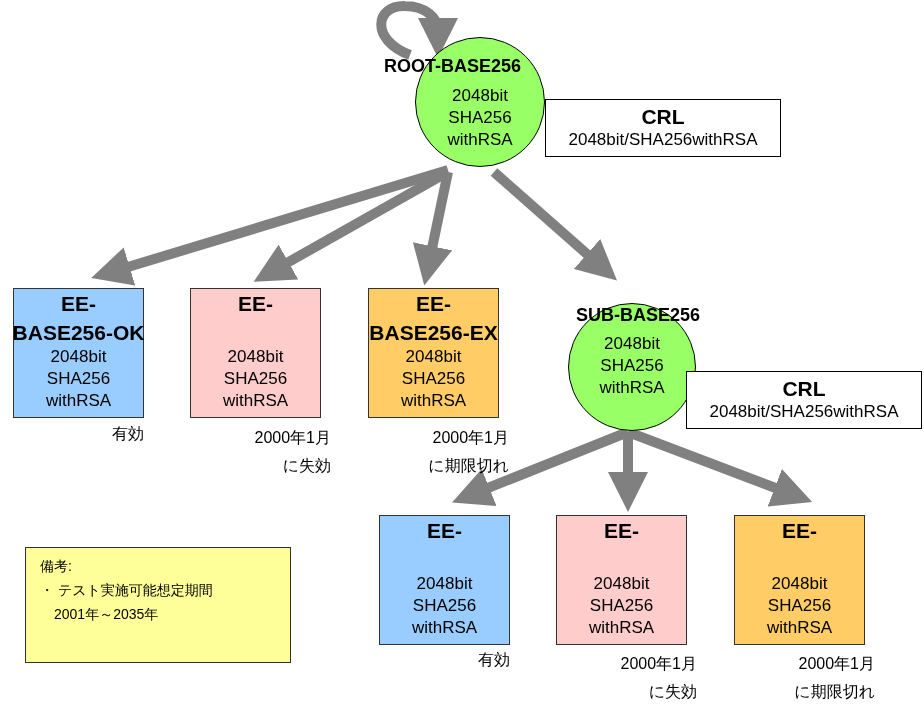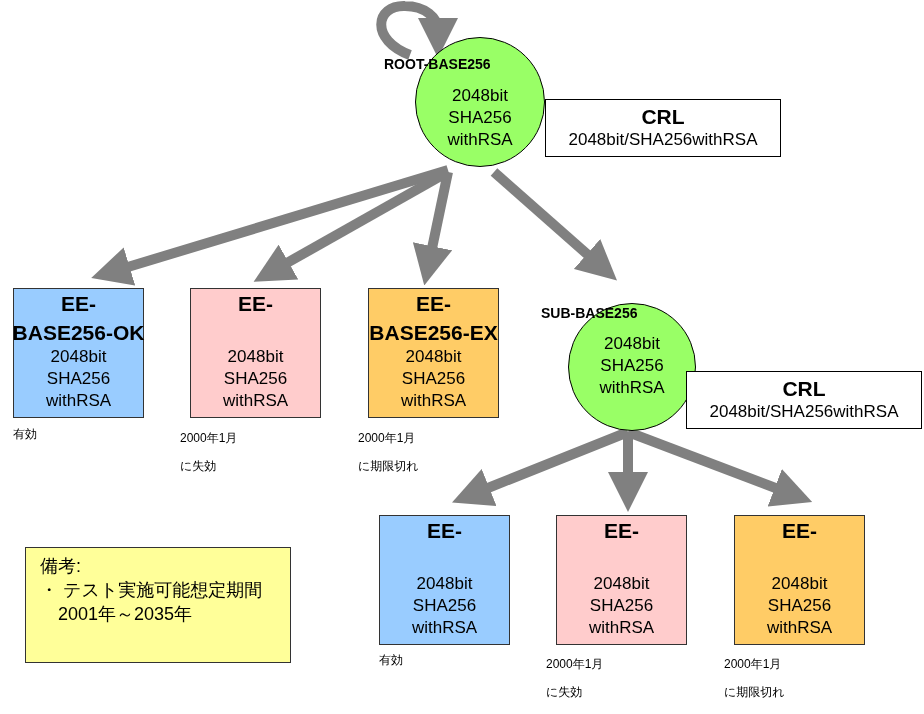--- a/index.html
+++ b/index.html
@@ -1,32 +1,32 @@
 <!DOCTYPE html>
 <html><head>
 <meta charset="utf-8">
 <style>
   html, body { margin: 0; padding: 0; background: #ffffff; }
   body { width: 924px; height: 714px; position: relative; overflow: hidden;
          font-family: "Liberation Sans", "DejaVu Sans", sans-serif; color: #000; }
   #arrows { position: absolute; left: 0; top: 0; width: 924px; height: 714px; }
   .circle { position: absolute; border-radius: 50%; background: #99ff66; border: 1.5px solid #000;
             box-sizing: border-box; }
-  .circle-title { position: absolute; font-weight: bold; font-size: 14px; white-space: nowrap; }
+  .circle-title { position: absolute; font-weight: bold; font-size: 18px; white-space: nowrap; }
   .circle-body { position: absolute; text-align: center; font-size: 17px; line-height: 22px; }
   .box { position: absolute; border: 1.5px solid #333; box-sizing: border-box; }
   .box-title { position: absolute; font-weight: bold; font-size: 21px; line-height: 29px;
                text-align: center; white-space: nowrap; }
   .box-body { position: absolute; text-align: center; font-size: 17px; line-height: 22px; }
-  .status { position: absolute; text-align: left; font-size: 12px; line-height: 28px; white-space: nowrap; }
+  .status { position: absolute; text-align: right; font-size: 16px; line-height: 28px; white-space: nowrap; }
   .crl { position: absolute; background: #fff; border: 1.5px solid #000; box-sizing: border-box; text-align: center; }
   .crl-title { font-weight: bold; font-size: 21px; line-height: 26px; }
   .crl-body { font-size: 17px; line-height: 20px; white-space: nowrap; }
   .note { position: absolute; background: #ffff99; border: 1.5px solid #333; box-sizing: border-box;
-          font-size: 18px; line-height: 24px; padding: 6px 0 0 14px; }
+          font-size: 14px; line-height: 24px; padding: 6px 0 0 14px; }
   .note div { white-space: nowrap; }
 </style>
 </head>
 <body>
 
 <svg id="arrows" viewBox="0 0 924 714">
   <defs>
     <marker id="ah" markerWidth="4" markerHeight="4" refX="1.2" refY="2" orient="auto" markerUnits="strokeWidth">
       <path d="M0,0 L4,2 L0,4 Z" fill="#808080"></path>
     </marker>
@@ -47,21 +47,21 @@
   <div>2048bit</div>
   <div>SHA256</div>
   <div>withRSA</div>
 </div>
 <div class="crl" style="left:545px;top:99px;width:236px;height:58px;">
   <div class="crl-title" style="margin-top:4px;">CRL</div>
   <div class="crl-body">2048bit/SHA256withRSA</div>
 </div>
 
 <div class="circle" style="left:568px;top:303px;width:128px;height:128px;"></div>
-<div class="circle-title" style="left:541px;top:305px;">SUB-BASE256</div>
+<div class="circle-title" style="left:576px;top:305px;">SUB-BASE256</div>
 <div class="circle-body" style="left:572px;top:333px;width:120px;">
   <div>2048bit</div>
   <div>SHA256</div>
   <div>withRSA</div>
 </div>
 <div class="crl" style="left:686px;top:371px;width:236px;height:58px;">
   <div class="crl-title" style="margin-top:4px;">CRL</div>
   <div class="crl-body">2048bit/SHA256withRSA</div>
 </div>
 

